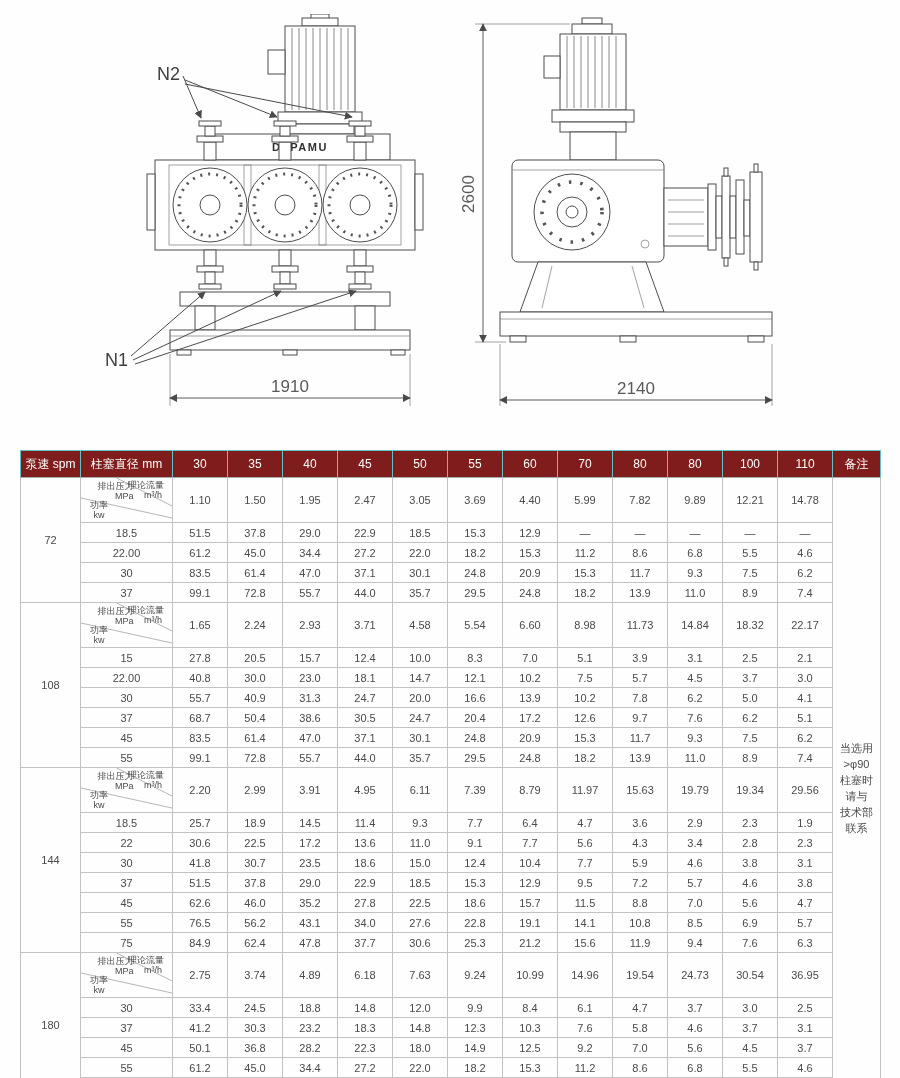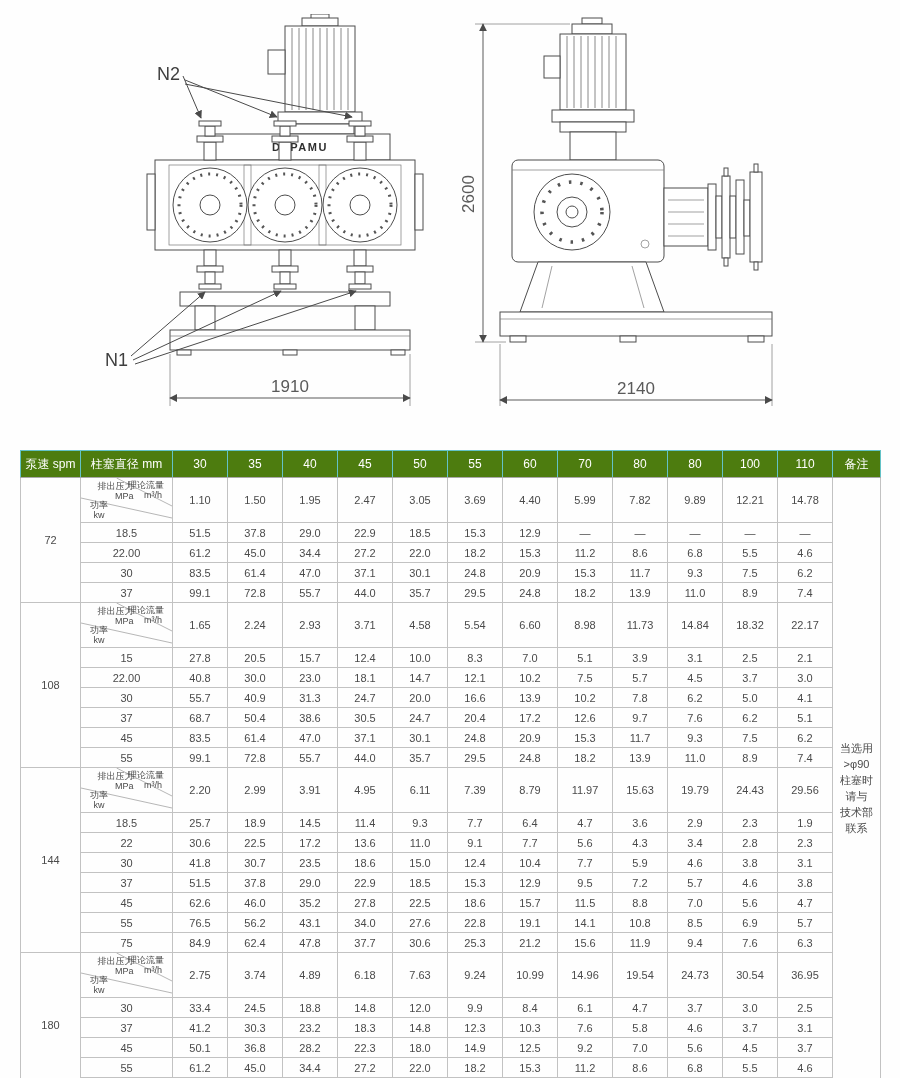--- a/index.html
+++ b/index.html
@@ -19,21 +19,21 @@
   svg .leader{stroke:#4a4a4a;stroke-width:1;fill:none;}
   svg text.dim{font-family:"Liberation Sans",sans-serif;font-size:17px;fill:#5a5a5a;}
   svg text.callout{font-family:"Liberation Sans",sans-serif;font-size:18px;fill:#3f3f3f;}
   svg text.brand{font-family:"Liberation Sans",sans-serif;font-size:11px;font-weight:bold;fill:#2f2f2f;letter-spacing:1.5px;}
 
   
   table.spec{position:absolute;top:450px;left:20px;width:860px;border-collapse:collapse;table-layout:fixed;
              border:1px solid #a9a9a9;}
   table.spec th,table.spec td{border:1px solid #c2c2c2;text-align:center;vertical-align:middle;
              font-size:11px;color:#4a4a4a;padding:0 1px;overflow:hidden;}
-  table.spec thead th{background:#4d7c0f;color:#ffffff;font-weight:normal;font-size:12px;height:26px;
+  table.spec thead th{background:#7f1d1d;color:#ffffff;font-weight:normal;font-size:12px;height:26px;
              border:1px solid #63c2c7;border-bottom:1px solid #a9a9a9;}
   table.spec td{height:19px;}
   tr.flow-row td{height:44px;}
   td.speed-cell{font-size:12px;color:#4a4a4a;}
   td.pressure-cell{font-size:11px;}
   td.remark-cell{font-size:11px;line-height:16px;color:#4a4a4a;padding:0 2px;}
   td.diag-cell{position:relative;padding:0;}
   .diag-svg{position:absolute;left:0;top:0;width:100%;height:100%;}
   .dl{position:absolute;font-size:9px;line-height:10px;color:#4a4a4a;white-space:nowrap;}
   .dl .u{display:block;}
@@ -481,21 +481,21 @@
           <td class="val">2.20</td>
           <td class="val">2.99</td>
           <td class="val">3.91</td>
           <td class="val">4.95</td>
           <td class="val">6.11</td>
           <td class="val">7.39</td>
           <td class="val">8.79</td>
           <td class="val">11.97</td>
           <td class="val">15.63</td>
           <td class="val">19.79</td>
-          <td class="val">24.43</td>
+          <td class="val">19.34</td>
           <td class="val">29.56</td>
         </tr>
         <tr>
           <td class="pressure-cell">18.5</td>
           <td class="val">25.7</td>
           <td class="val">18.9</td>
           <td class="val">14.5</td>
           <td class="val">11.4</td>
           <td class="val">9.3</td>
           <td class="val">7.7</td>

